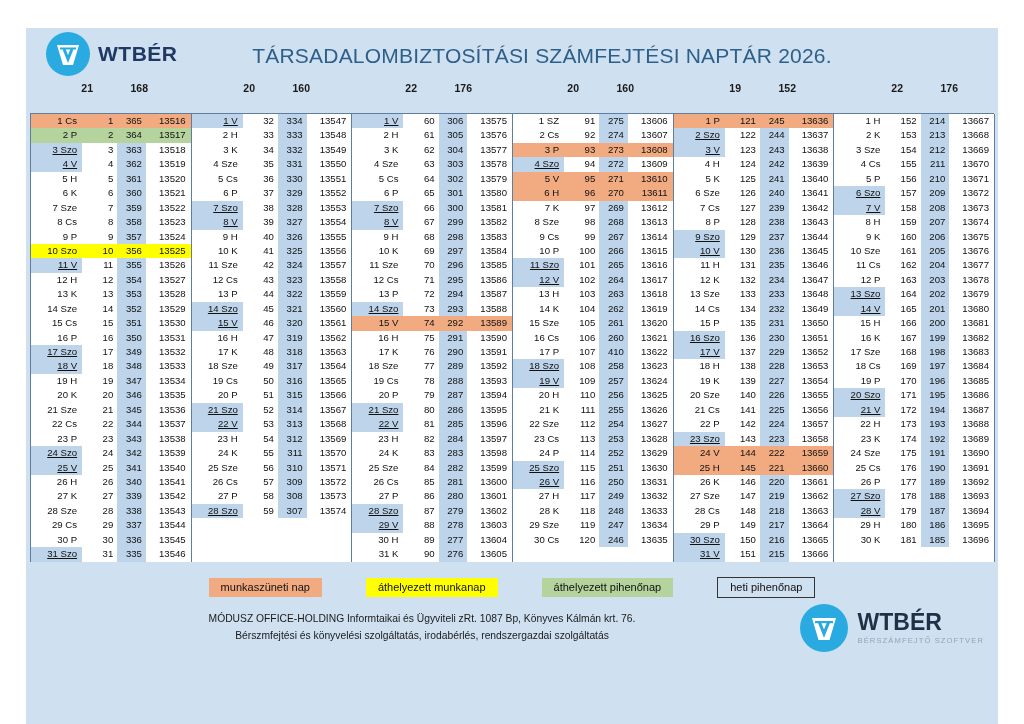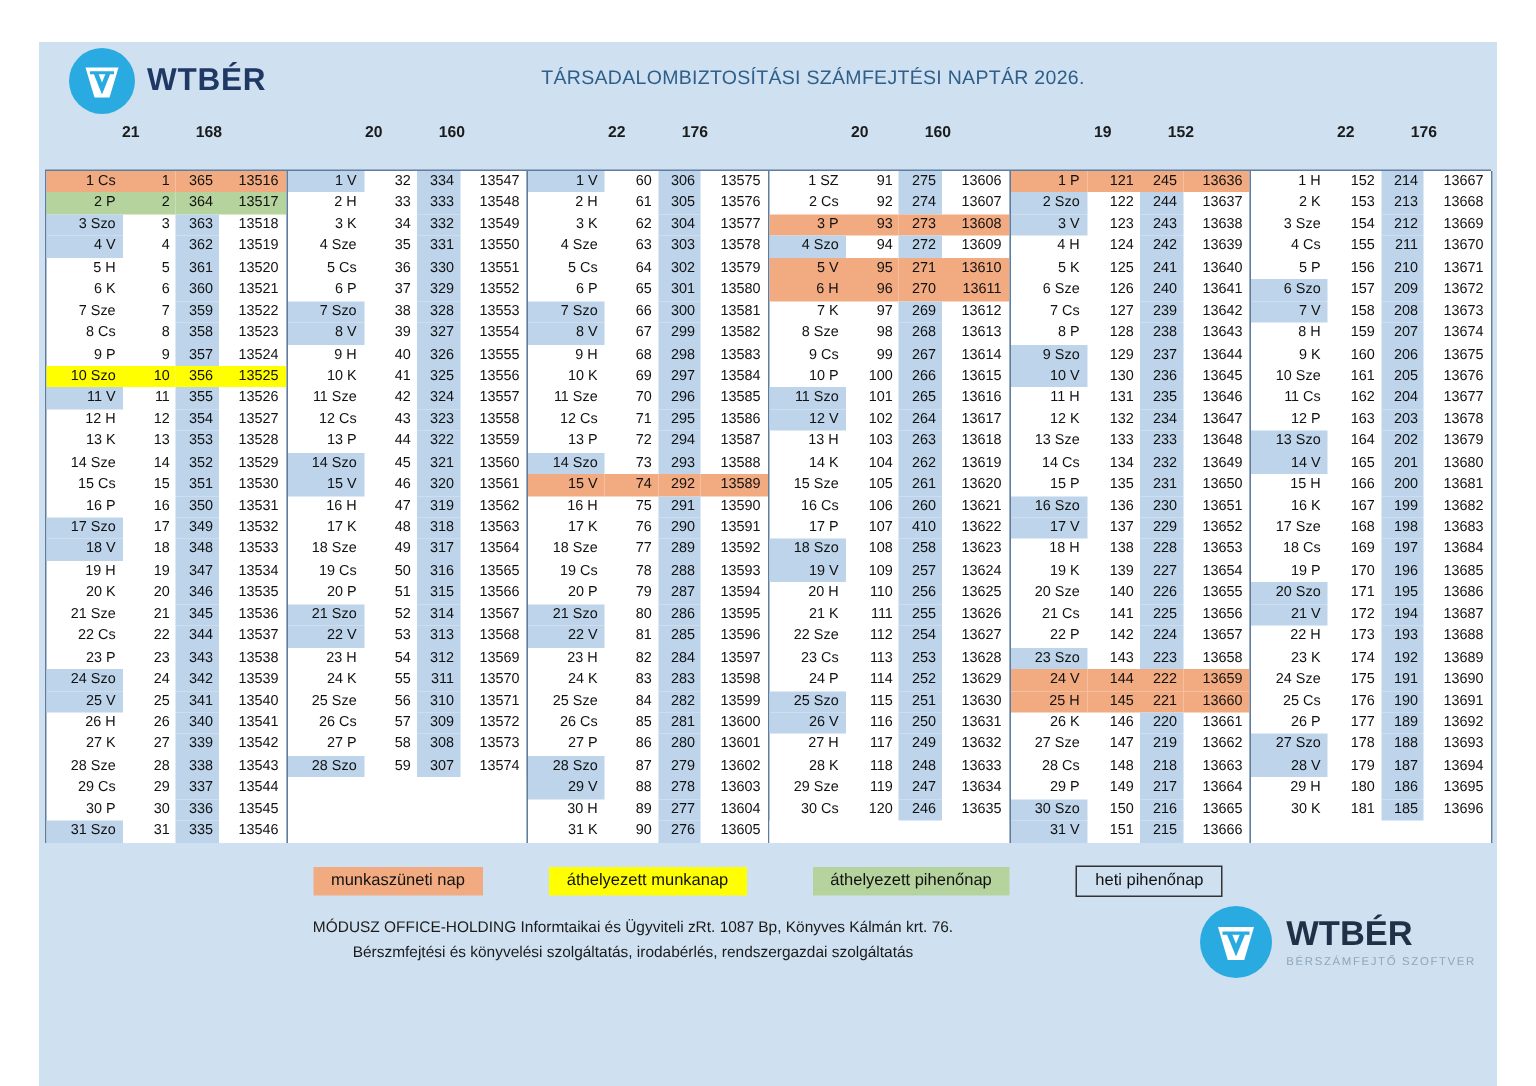--- a/index.html
+++ b/index.html
@@ -22,21 +22,21 @@
     background:#29abe2;
   }
   .logo-circle svg{position:absolute;left:0;top:0;}
   .brand{
     position:absolute;left:72px;top:14px;
     font-size:21px;font-weight:bold;color:#1f3864;letter-spacing:.5px;
   }
   .title{
     position:absolute;left:0;right:0;top:16px;
     text-align:center;
-    font-size:13px;color:#2e5f8a;letter-spacing:.2px;
+    font-size:21px;color:#2e5f8a;letter-spacing:.2px;
     padding-left:60px;
   }
   
   .band{
     display:flex;height:16px;background:#2e5597;
   }
   .band .mcell{
     flex:1 1 0;color:#ffffff;font-size:10.5px;font-weight:bold;
     text-align:center;line-height:16px;letter-spacing:.4px;
   }
@@ -68,21 +68,21 @@
   }
   .c-rem{
     width:18%;box-sizing:border-box;padding-right:4px;
     text-align:right;line-height:14.45px;
   }
   .c-abs{
     width:28%;box-sizing:border-box;padding-right:5px;
     text-align:right;line-height:14.45px;
   }
   
-  .sh-weekend{background:#bdd4ea;}
+  .sh-weekend{background:#bdd4ea;text-decoration:underline;}
   .sh-rem{background:#bdd4ea;}
   .r-holiday .c-day,.r-holiday .c-serial,.r-holiday .c-rem,.r-holiday .c-abs{background:#f2ab80;}
   .r-workday .c-day,.r-workday .c-serial,.r-workday .c-rem,.r-workday .c-abs{background:#ffff00;}
   .r-restday .c-day,.r-restday .c-serial,.r-restday .c-rem,.r-restday .c-abs{background:#b5d39d;}
   .row.r-empty .c-day,.row.r-empty .c-serial,.row.r-empty .c-abs{background:#ffffff;}
   
   .legend{
     display:flex;align-items:center;justify-content:center;gap:44px;
     margin-top:9px;height:20px;
   }

